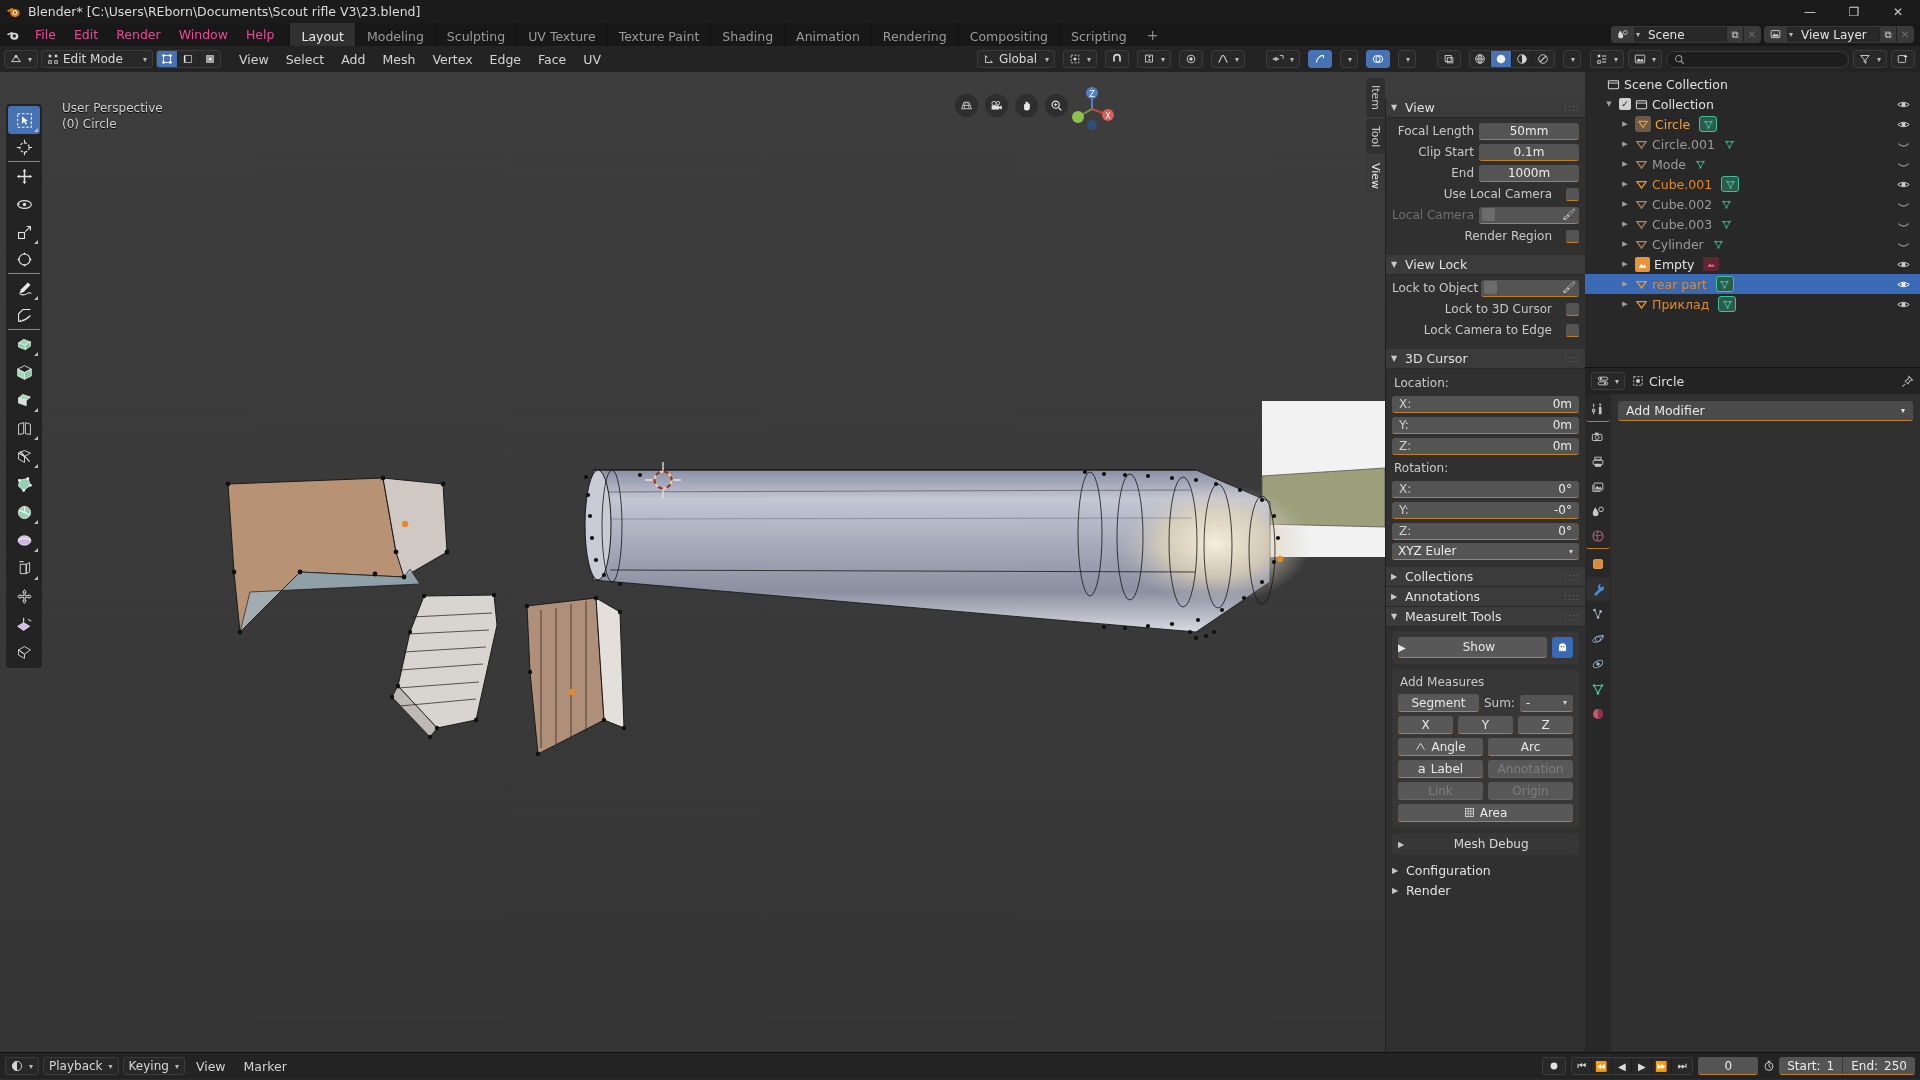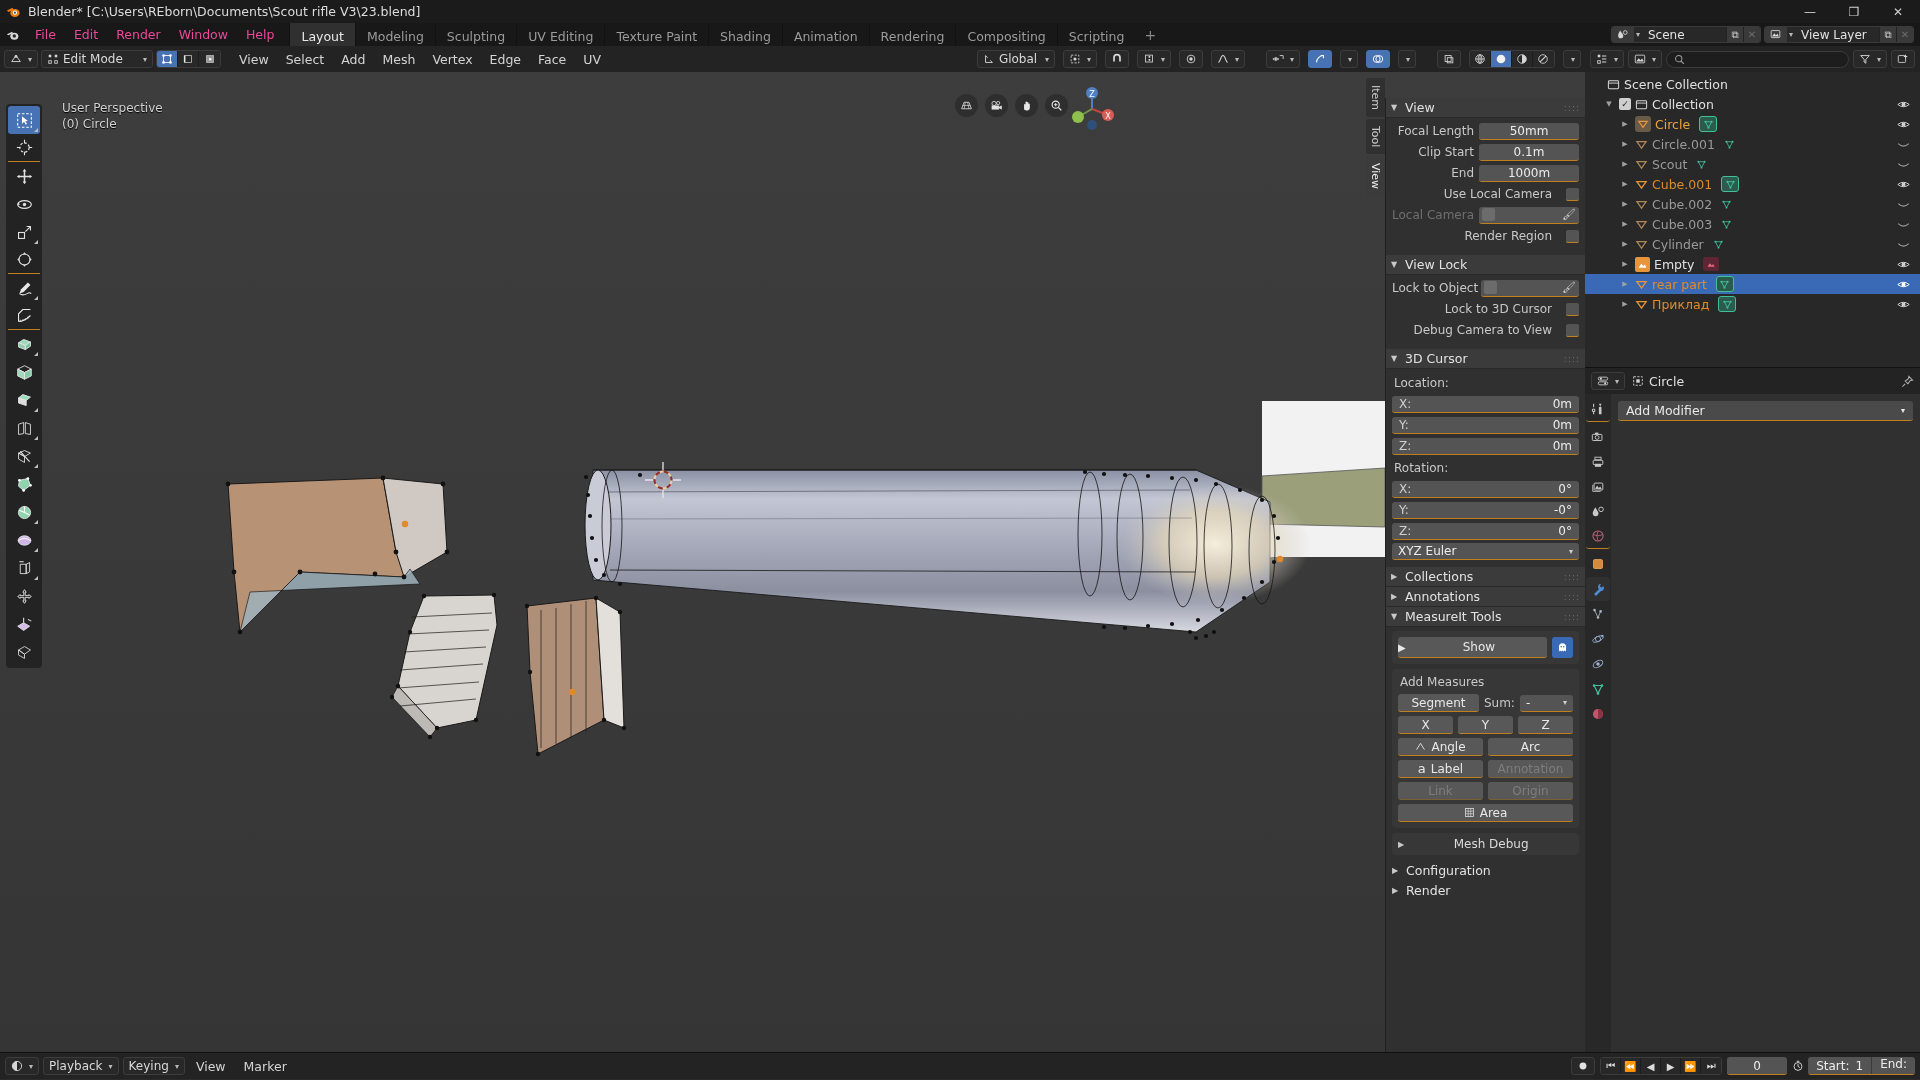--- a/index.html
+++ b/index.html
@@ -146,21 +146,21 @@
   #truler { height:19px; position:relative; background:#2b2b2b; }
   .tplaybtns { display:flex; height:18px; border-radius:3px; overflow:hidden; border:1px solid #3c3c3c; }
   .tplaybtns .pb { width:20px; background:#282828; display:flex; align-items:center; justify-content:center;
                    border-right:1px solid #1d1d1d; color:#dcdcdc; font-size:10px; }
   .tplaybtns .pb:last-child { border-right:none; }
   .frmfield { height:18px; min-width:60px; background:#545454; border-radius:3px; border-bottom:1px solid #c08020;
               display:flex; align-items:center; justify-content:center; font-size:12px; color:#ececec; padding:0 8px; }
   .serange { display:flex; height:18px; border-radius:3px; overflow:hidden; border-bottom:1px solid #c08020; }
   .serange .se { background:#545454; display:flex; align-items:center; gap:6px; padding:0 8px; font-size:12px;
                  color:#ececec; border-right:1px solid #3a3a3a; }
-  .serange .se:last-child { border-right:none;flex-direction:column; }
+  .serange .se:last-child { border-right:none; }
 
   svg { display:block; }
 </style>
 </head>
 <body>
 
 <div id="titlebar">
   <span class="blogo">
     <svg viewBox="0 0 16 16" width="15" height="15">
       <ellipse cx="9.5" cy="9.5" rx="5" ry="4.3" fill="#e87d0d"></ellipse>
@@ -188,21 +188,21 @@
   <div class="menu-item">File</div>
   <div class="menu-item">Edit</div>
   <div class="menu-item">Render</div>
   <div class="menu-item">Window</div>
   <div class="menu-item">Help</div>
 
   <div id="wstabs">
     <div class="wstab active">Layout</div>
     <div class="wstab">Modeling</div>
     <div class="wstab">Sculpting</div>
-    <div class="wstab">UV Editing</div>
+    <div class="wstab">UV Texture</div>
     <div class="wstab">Texture Paint</div>
     <div class="wstab">Shading</div>
     <div class="wstab">Animation</div>
     <div class="wstab">Rendering</div>
     <div class="wstab">Compositing</div>
     <div class="wstab">Scripting</div>
     <div class="wsplus">+</div>
   </div>
 
   <div id="topbar-right">
@@ -793,21 +793,21 @@
             <span class="objfield">
               <span class="oi"></span>
               <span class="pick">🖌</span>
             </span>
           </div>
           <div class="cbrow">
             <span class="lbl">Lock to 3D Cursor</span>
             <span class="cb"></span>
           </div>
           <div class="cbrow">
-            <span class="lbl">Debug Camera to View</span>
+            <span class="lbl">Lock Camera to Edge</span>
             <span class="cb"></span>
           </div>
         </div>
 
         <div class="pheader">
           <span class="tri">▼</span>
           <span>3D Cursor</span>
           <span class="grip">::::</span>
         </div>
         <div class="pbody">
@@ -1060,21 +1060,21 @@
                 <path d="M1.5 7 Q8 13 14.5 7" fill="none" stroke="#9a9a9a" stroke-width="1.3"></path>
               </svg>
           </span>
         </div>
 
         <div class="orow indent2">
           <span class="tri">▶</span>
           <svg viewBox="0 0 14 14" width="13" height="13">
               <path d="M2 4 L12 4 L7 11Z" fill="none" stroke="#b1875a" stroke-width="1.3"></path>
             </svg>
-          <span class="oname" style="color:#9a9a9a">Scout</span>
+          <span class="oname" style="color:#9a9a9a">Mode</span>
           <span style="margin-left:5px">
             <svg viewBox="0 0 14 14" width="11" height="11">
                 <path d="M3 3.5 L11 3.5 L7 11Z" fill="none" stroke="#3ec29a" stroke-width="1.1"></path>
                 <circle cx="3" cy="3.5" r="1.2" fill="#3ec29a"></circle>
                 <circle cx="11" cy="3.5" r="1.2" fill="#3ec29a"></circle>
                 <circle cx="7" cy="11" r="1.2" fill="#3ec29a"></circle>
               </svg>
           </span>
           <span class="eye">
             <svg viewBox="0 0 16 16" width="13" height="13">

